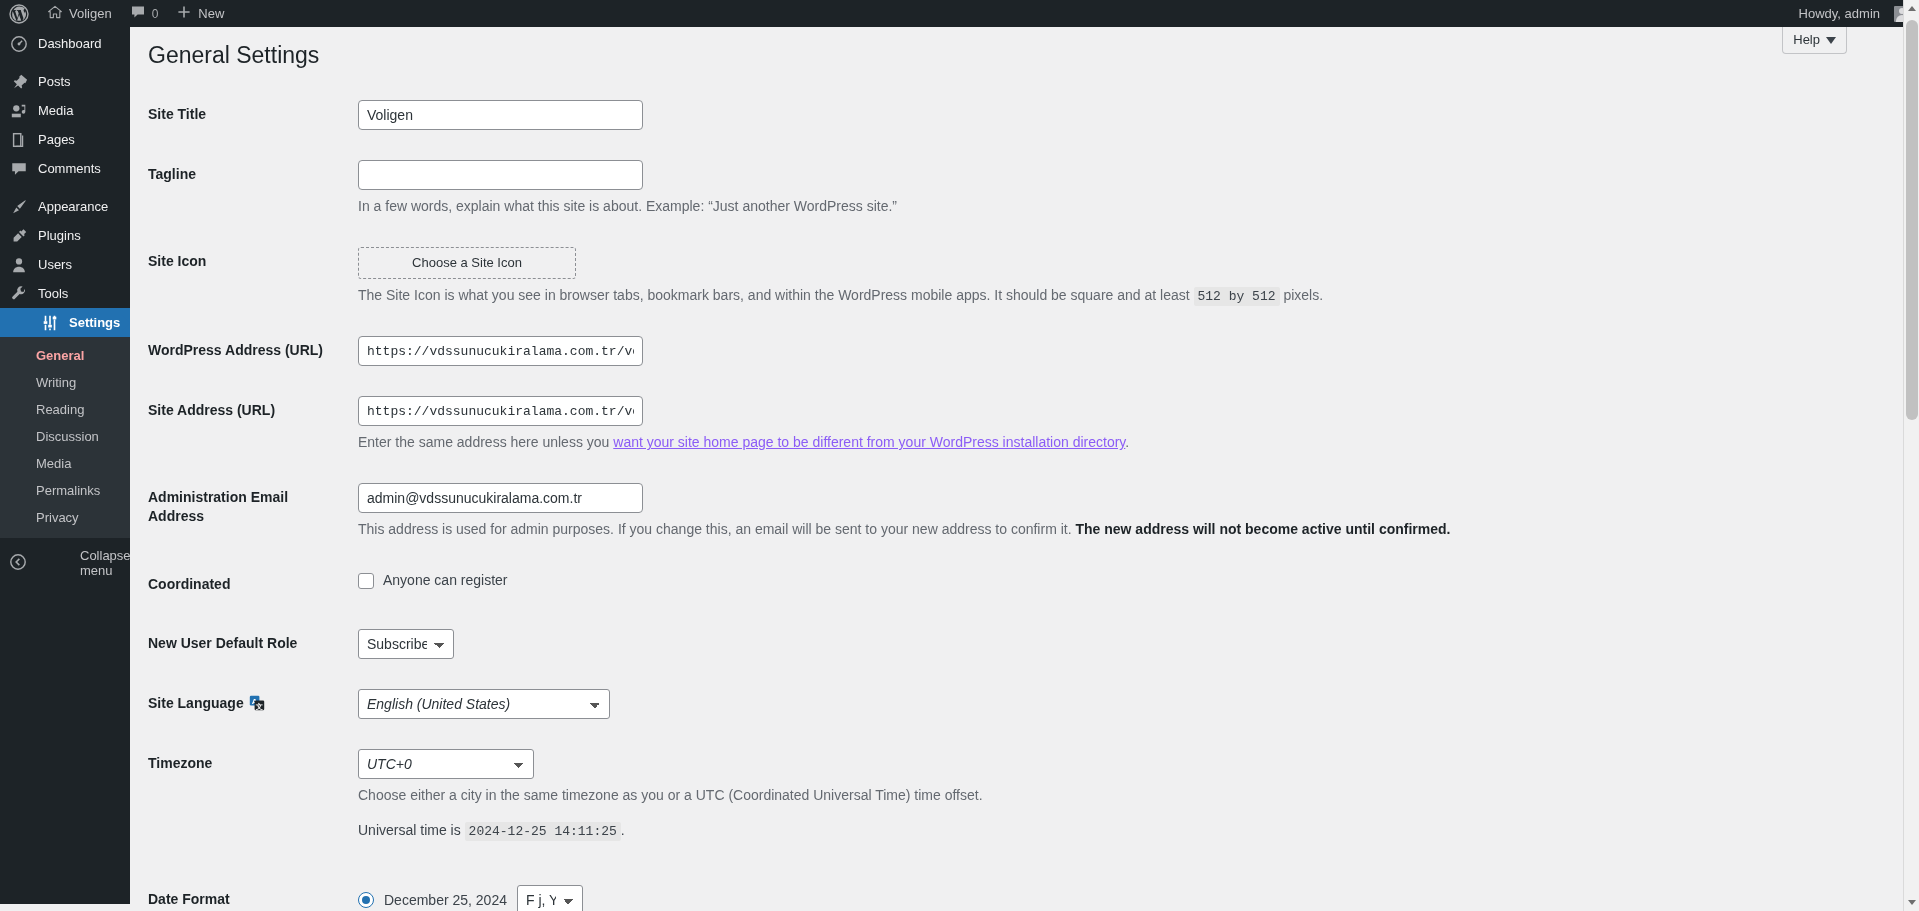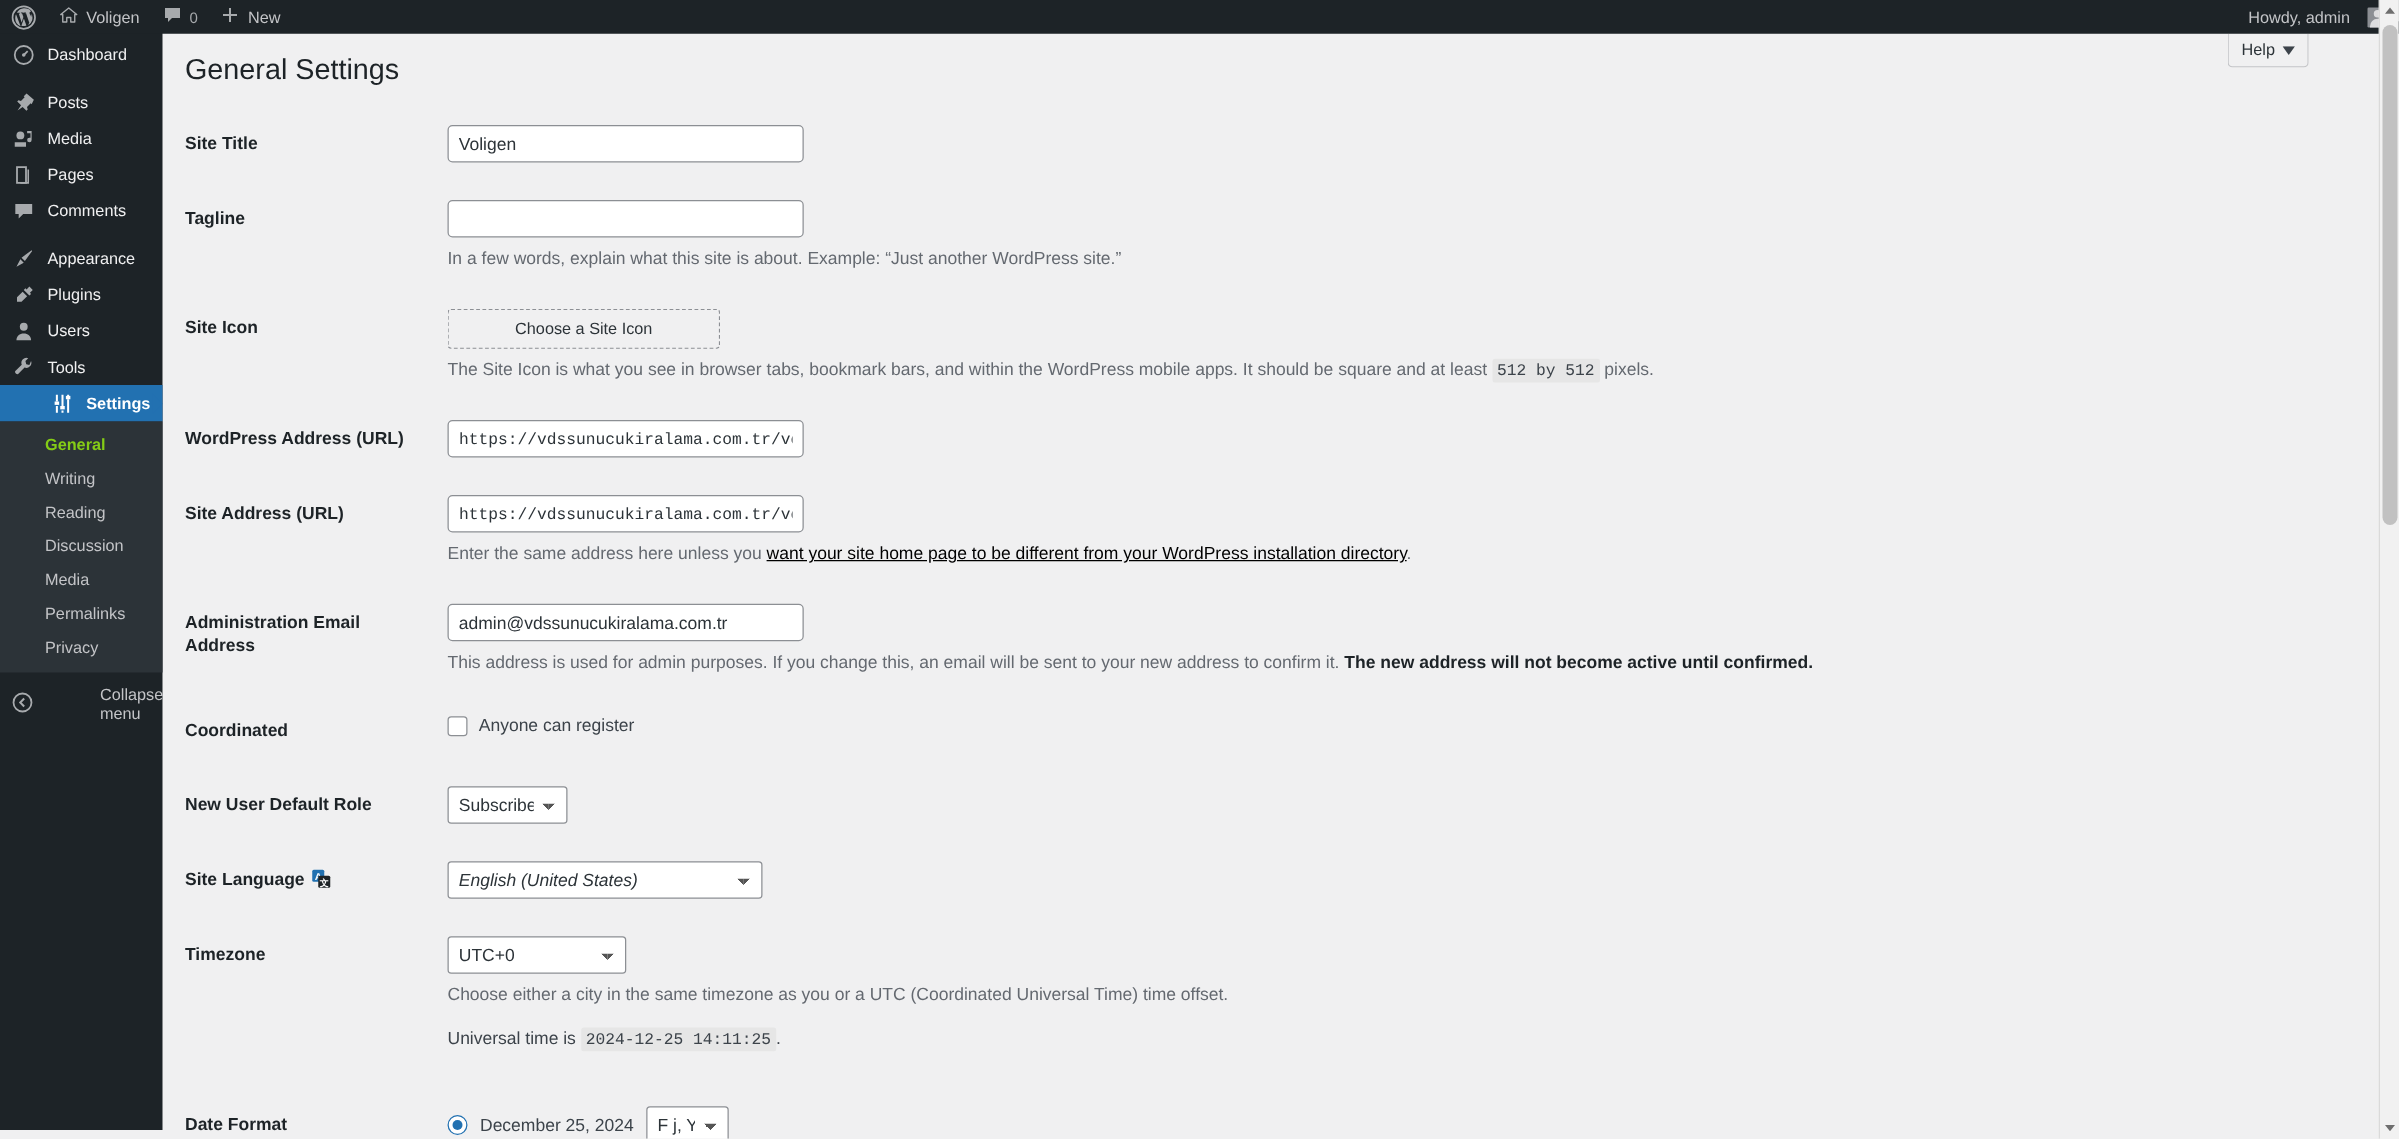--- a/index.html
+++ b/index.html
@@ -72,21 +72,21 @@
   .menu-top.current::after {
     content: ""; position: absolute; right: -8px; top: 50%;
     margin-top: -8px; border: 8px solid transparent;
     border-left-color: #2271b1;
   }
   .submenu { background: #2c3338; padding: 5px 0 7px 0; }
   .submenu-item {
     display: block; padding: 6px 0 6px 36px;
     color: #c3c4c7; font-size: 13px; cursor: pointer;
   }
-  .submenu-item.current { color: #84cc16; font-weight: 600; }
+  .submenu-item.current { color: #fca5a5; font-weight: 600; }
   .collapse-row {
     display: flex; align-items: center;
     height: 34px; padding-left: 9px; margin-top: 8px;
     color: #c3c4c7; cursor: pointer; gap: 44px;
   }
   .collapse-row .mico { margin-right: 9px; color: #a7aaad; }
 
   
   #wpcontent {
     position: absolute; top: 27px; left: 130px;
@@ -131,21 +131,21 @@
     border: 1px solid #8c8f94; border-radius: 4px;
     background: #fff; color: #2c3338;
     font-family: "Liberation Sans", sans-serif;
   }
   input.code-text {
     font-family: "Liberation Mono", monospace; font-size: 13px;
   }
   p.description {
     margin: 6px 0 0 0; font-size: 14px; color: #646970; line-height: 1.5;
   }
-  p.description a { color: #000000; }
+  p.description a { color: #8b5cf6; }
   code {
     font-family: "Liberation Mono", monospace; font-size: 13px;
     background: #e6e6e6; padding: 2px 4px; border-radius: 2px; color: #3c434a;
   }
   strong { font-weight: 700; color: #1d2327; }
   button.site-icon-btn {
     width: 218px; height: 32px;
     background: transparent; border: 1px dashed #8c8f94;
     border-radius: 3px; font-size: 13px; color: #2c3338;
     cursor: pointer; font-family: "Liberation Sans", sans-serif;
@@ -177,21 +177,21 @@
     font-family: "Liberation Sans", sans-serif;
     appearance: none; cursor: pointer;
     background-image: linear-gradient(45deg, transparent 50%, #555 50%),
                       linear-gradient(135deg, #555 50%, transparent 50%);
     background-position: calc(100% - 14px) 13px, calc(100% - 9px) 13px;
     background-size: 5px 5px, 5px 5px;
     background-repeat: no-repeat;
   }
   select#role-select { width: 96px; }
   select#lang-select { width: 252px; font-style: italic; }
-  select#tz-select { width: 143px; }
+  select#tz-select { width: 176px; font-style: italic; }
   select#df-select { width: 66px; }
   .lang-icon {
     display: inline-block; vertical-align: -3px; margin-left: 5px;
     width: 16px; height: 16px; position: relative;
   }
   .utime-row { margin-top: 14px; font-size: 14px; color: #3c434a; }
   .df-row { display: flex; align-items: center; gap: 10px; }
 
   
   #scrollbar {

